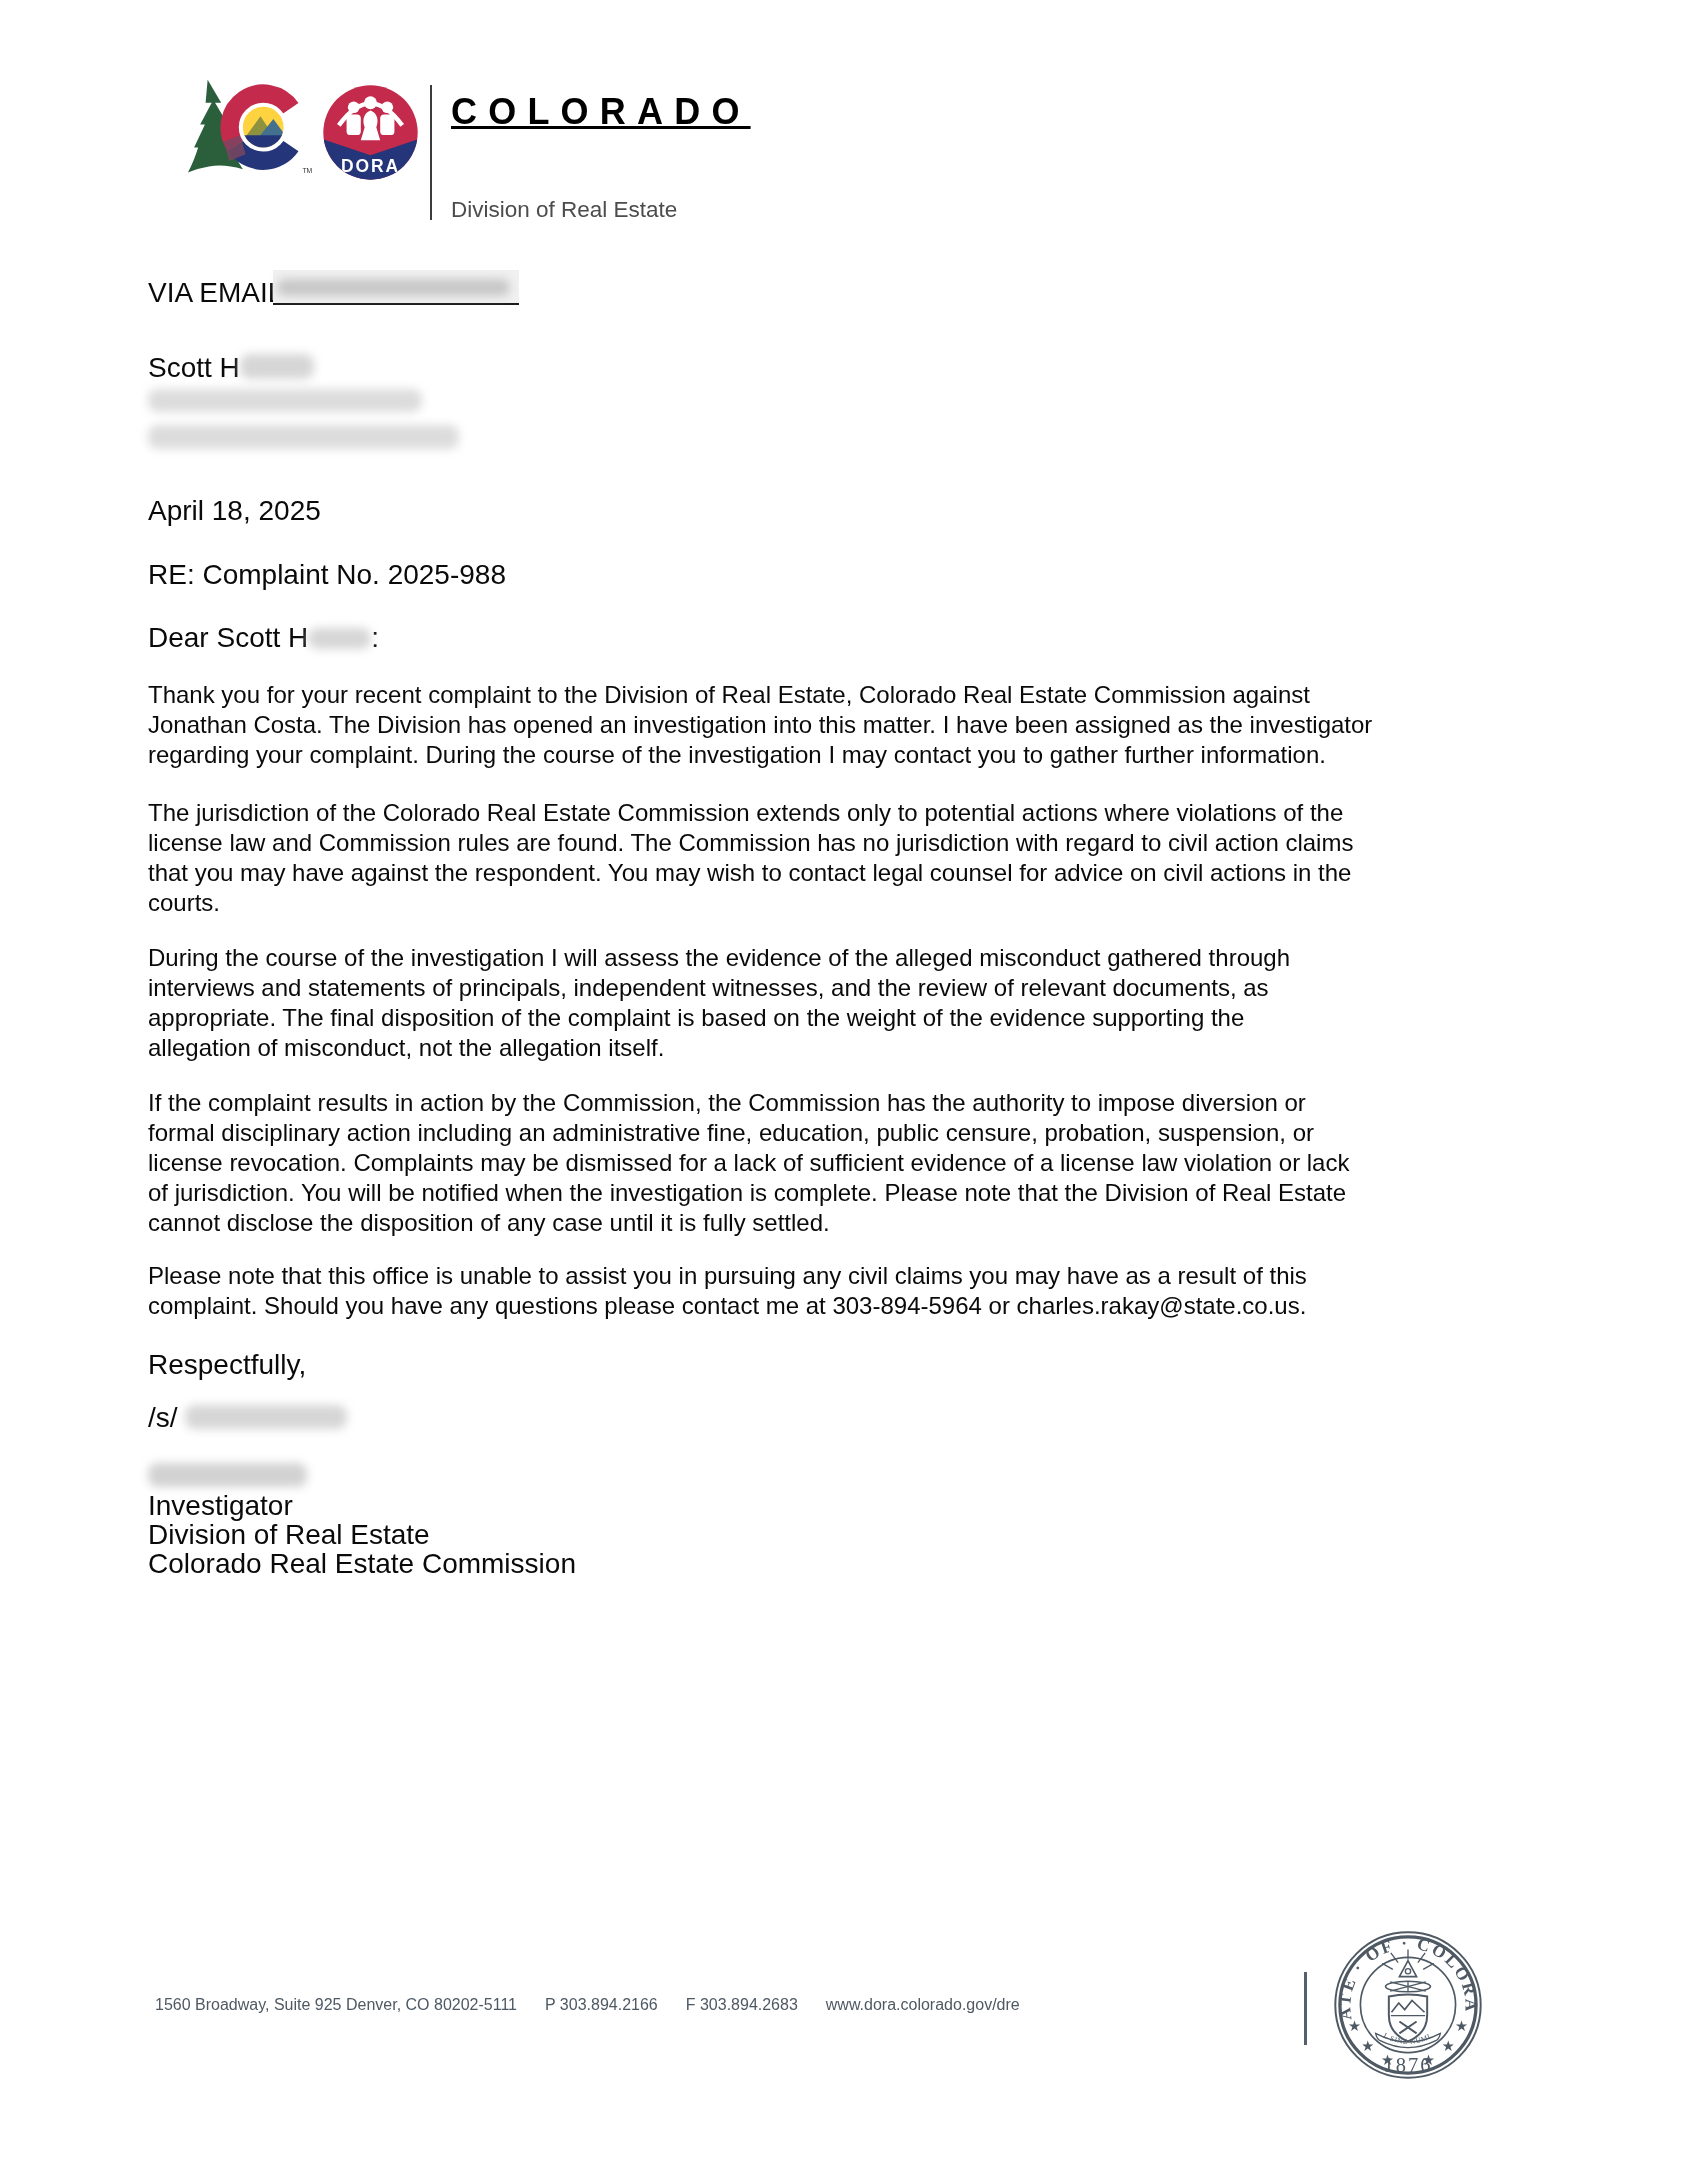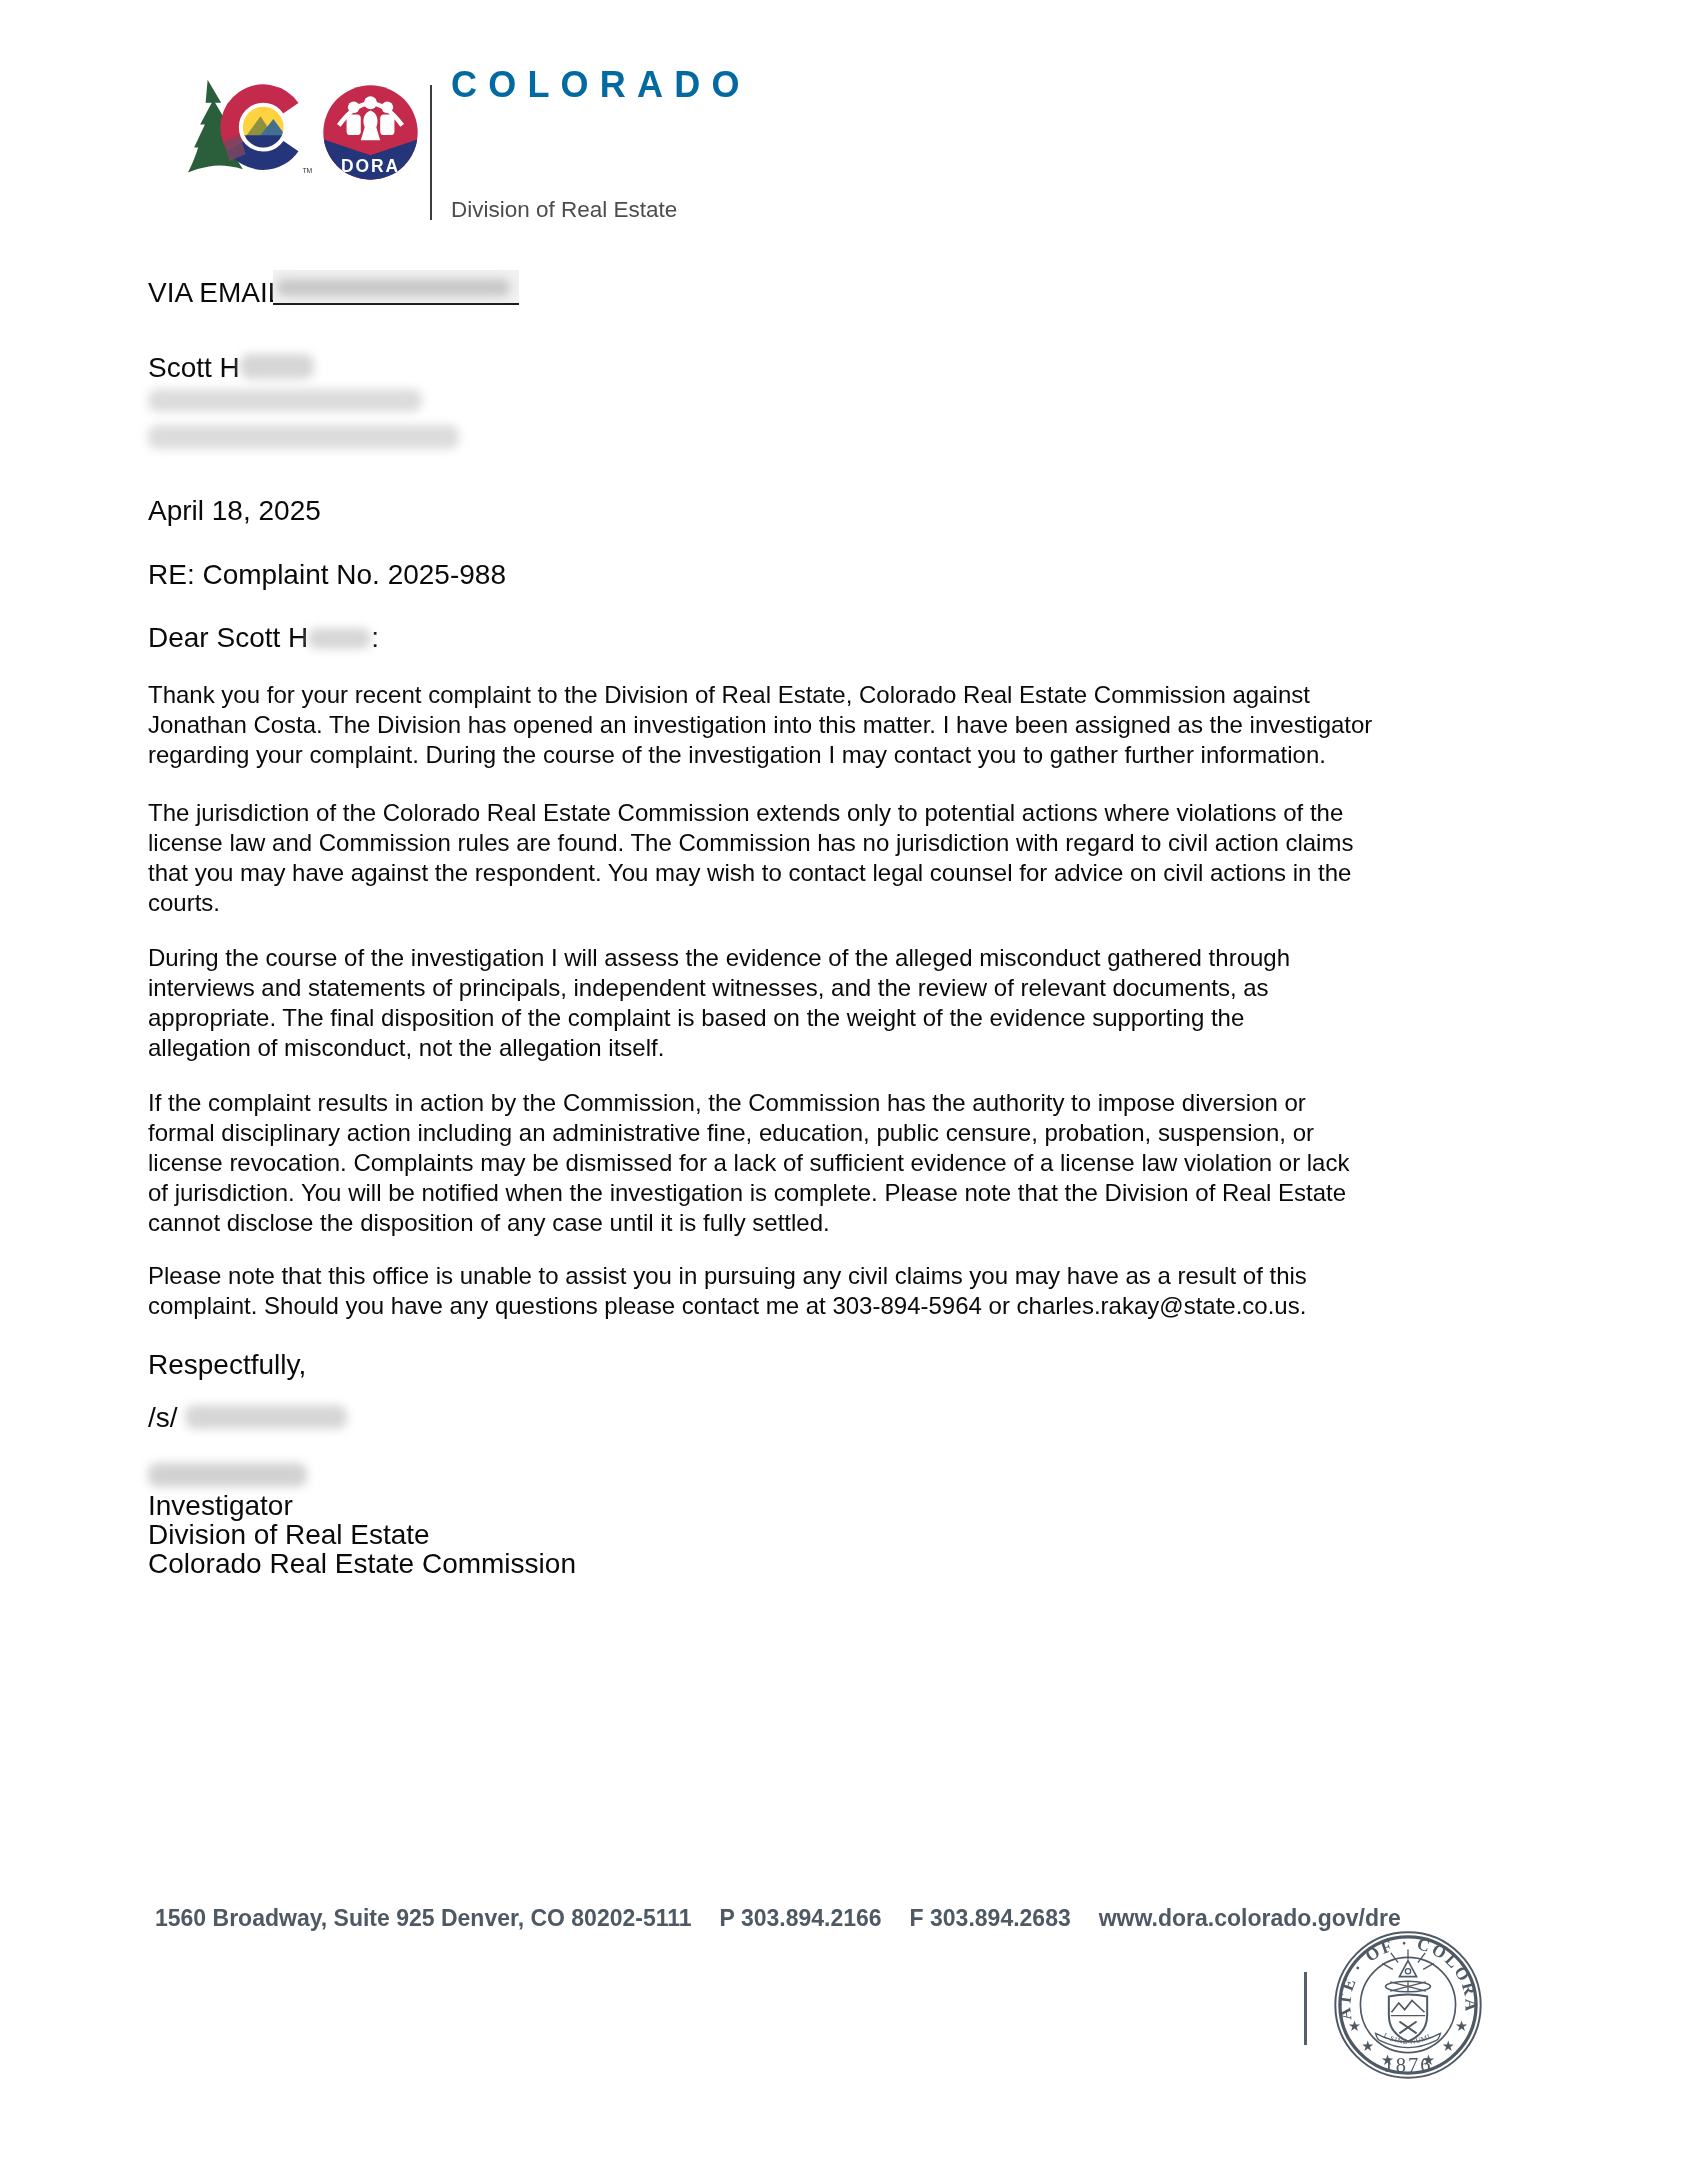--- a/index.html
+++ b/index.html
@@ -4,36 +4,36 @@
 <style>
   html,body{margin:0;padding:0;background:#ffffff;}
   .page{
     position:relative;width:1687px;height:2183px;background:#ffffff;
     font-family:"Liberation Sans",sans-serif;color:#0a0a0a;overflow:hidden;
   }
   
   .logo-co{position:absolute;left:183px;top:77px;}
   .logo-dora{position:absolute;left:322px;top:84px;}
   .brand-divider{position:absolute;left:430px;top:85px;width:2px;height:135px;background:#3c3c3c;}
-  .brand-title{position:absolute;left:451px;top:64px;font-size:36px;font-weight:bold;letter-spacing:11.2px;color:#0369a1;white-space:nowrap;}
+  .brand-title{position:absolute;left:451px;top:91px;font-size:36px;font-weight:bold;letter-spacing:11.2px;color:#000000;white-space:nowrap;text-decoration:underline;}
   .brand-dept{position:absolute;left:451px;top:121px;font-family:"DejaVu Serif",serif;font-size:27px;font-weight:bold;line-height:31px;color:#1a1a1a;white-space:pre-line;}
   .brand-division{position:absolute;left:451px;top:197px;font-size:22.5px;color:#4c4c4c;white-space:nowrap;}
   
   .block{position:absolute;left:148px;font-size:28px;line-height:30px;white-space:nowrap;}
   .para{position:absolute;left:148px;font-size:24px;line-height:30px;white-space:pre-line;width:1442px;}
   
   .smudge{display:inline-block;background:#d6d6d6;border-radius:9.3px;filter:blur(4.6px);height:21px;vertical-align:-2px;}
   .smudge-line{position:absolute;background:#dcdcdc;border-radius:9.3px;filter:blur(4.6px);}
   .email-redact{
     position:absolute;left:273px;top:270px;width:246px;height:33px;
     background:#f1f1f1;border-bottom:2.6px solid #1b1b1b;
   }
   .email-redact .inner{position:absolute;left:4px;top:9.3px;width:233px;height:17px;background:#c7c7c7;border-radius:8px;filter:blur(4.6px);}
   
-  .footer-text{position:absolute;left:155px;top:1905px;font-size:23px;color:#4e5964;white-space:nowrap;font-weight:bold;}
+  .footer-text{position:absolute;left:155px;top:1996px;font-size:16px;color:#4e5964;white-space:nowrap;}
   .footer-text span{margin-right:28px;}
   .footer-divider{position:absolute;left:1304px;top:1972px;width:2.6px;height:73px;background:#55606c;}
   .seal{position:absolute;left:1332px;top:1929px;}
 </style>
 </head>
 <body>
 
 <div class="page">
 
   <svg class="logo-co" width="136" height="103" viewBox="0 0 200 152">

